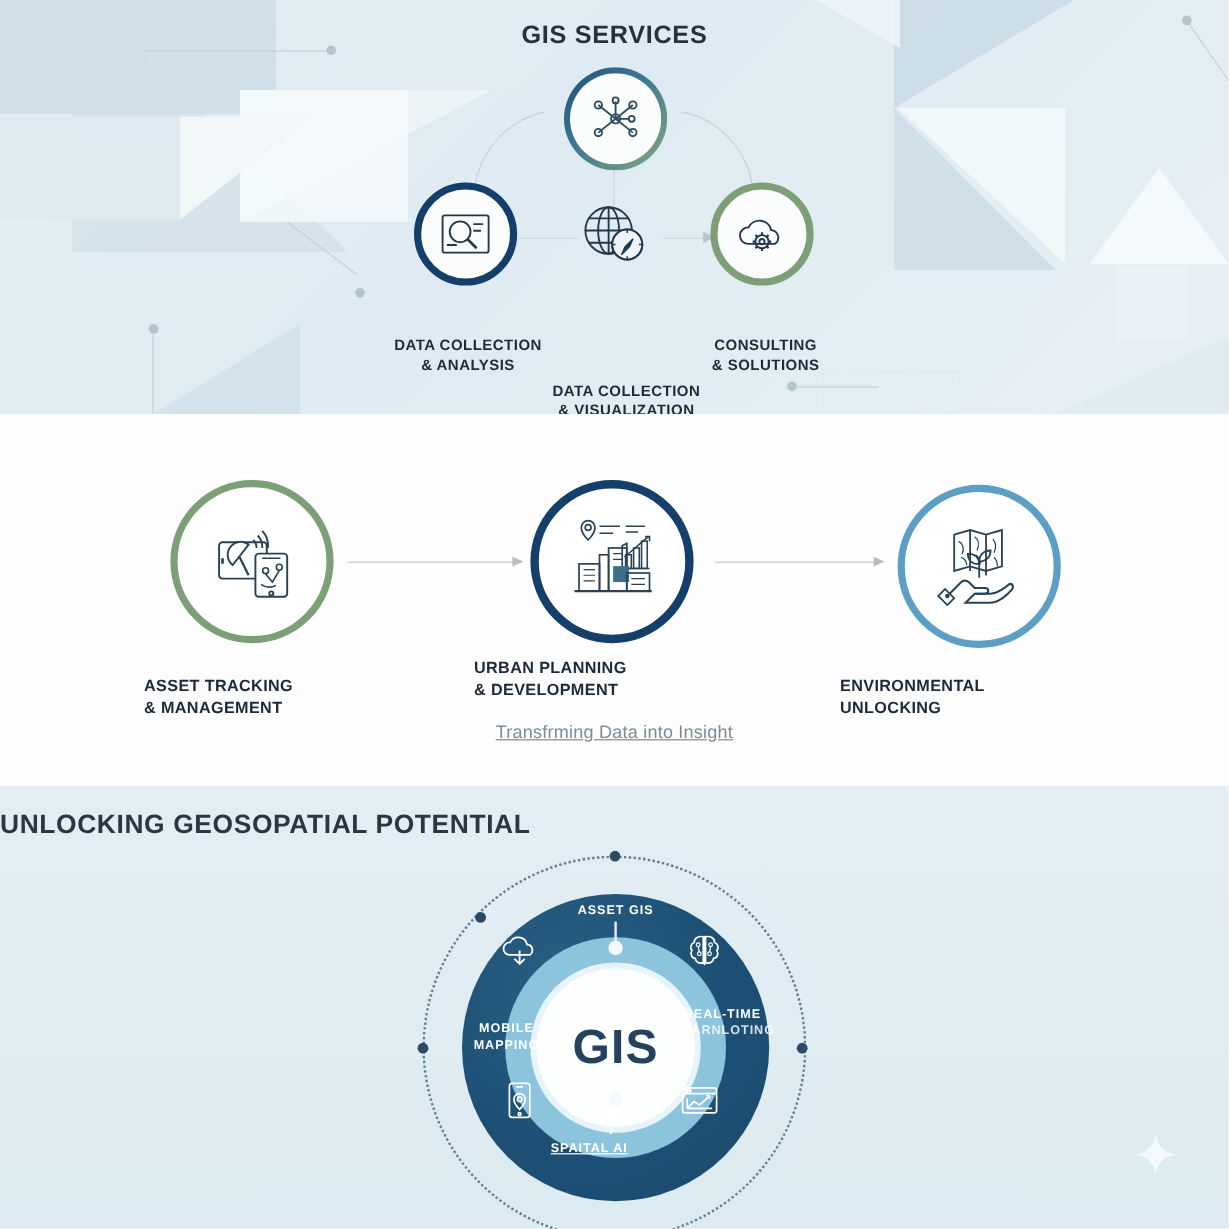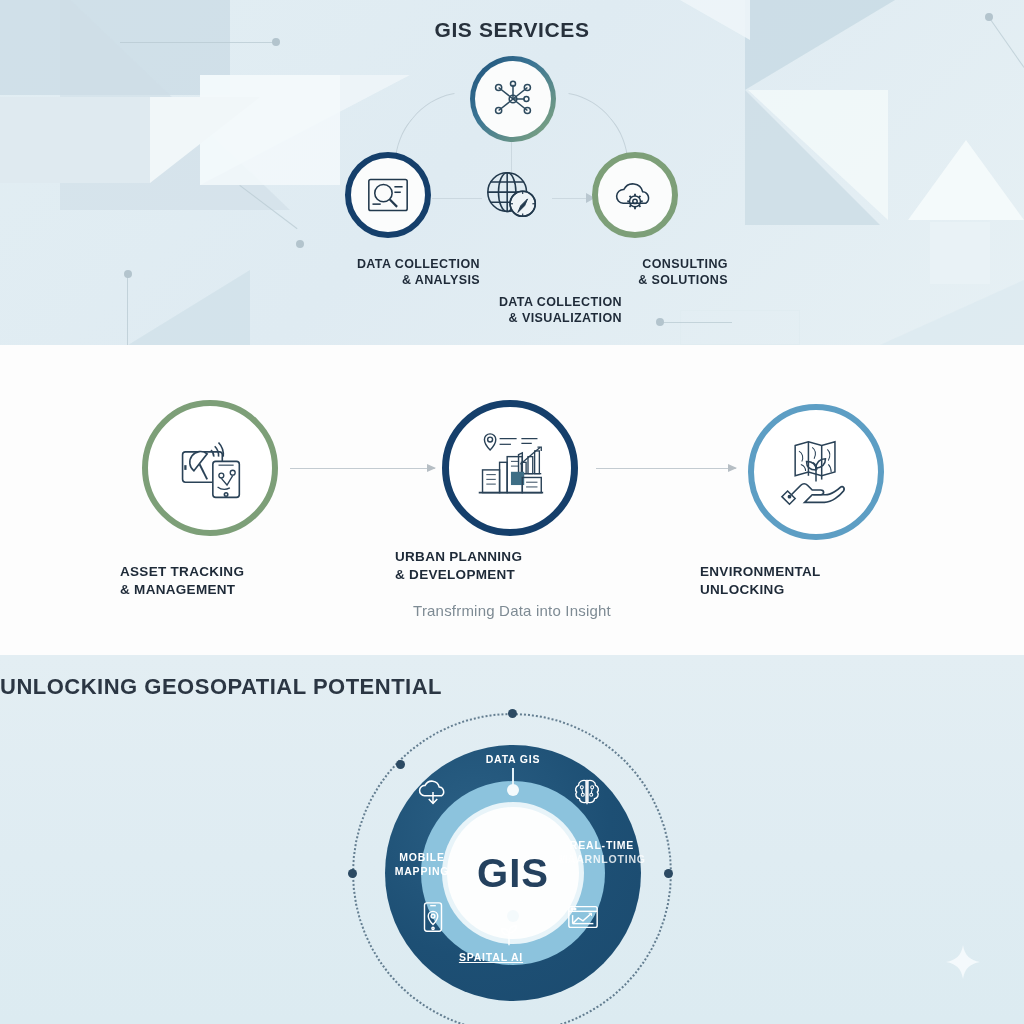--- a/index.html
+++ b/index.html
@@ -29,22 +29,22 @@
   #t-top  { left:470px; top:56px;  width:86px; height:86px; border:5px solid transparent;
             background:linear-gradient(#fbfcfc,#fbfcfc) padding-box,
                        linear-gradient(135deg,#1c4f78 0%,#3a7494 40%,#86a97f 100%) border-box; }
   #t-left { left:345px; top:152px; width:86px; height:86px; border:6px solid #153f6b; }
   #t-right{ left:592px; top:152px; width:86px; height:86px; border:6px solid #7d9f78; }
   #t-center-icon { position:absolute; left:482px; top:165px; width:62px; height:62px; }
 
   .arc { position:absolute; border:1px solid #c4d2da; border-radius:50%;
          border-bottom-color:transparent; border-left-color:transparent; border-right-color:transparent; }
 
-  .tlabel { position:absolute; text-align:right; color:#1e2a38;
-            font-size:12.5px; font-weight:700; letter-spacing:.4px; line-height:1.28; }
+  .tlabel { position:absolute; text-align:center; color:#1e2a38;
+            font-size:12.5px; font-weight:700; letter-spacing:.4px; line-height:1.28;margin-top:24px; }
   #lbl-left   { left:300px; top:256px; width:180px; }
   #lbl-right  { left:548px; top:256px; width:180px; }
   #lbl-center { left:422px; top:294px; width:200px; }
 
   #gis-services-title { position:absolute; left:0; top:18px; width:1024px; text-align:center;
             font-size:21px; font-weight:700; letter-spacing:.6px; color:#27313c; }
 
   
   .mcirc { position:absolute; width:136px; height:136px; border-radius:50%;
            background:#fff; display:flex; align-items:center; justify-content:center; }
@@ -58,21 +58,21 @@
   #arr1 { left:290px; top:468px; width:145px; }
   #arr2 { left:596px; top:468px; width:140px; }
 
   .mlabel { position:absolute; text-align:left; color:#1e2a38;
             font-size:13.5px; font-weight:700; letter-spacing:.3px; line-height:1.3; }
   #mlbl1 { left:120px; top:563px; width:230px; }
   #mlbl2 { left:395px; top:548px; width:230px; }
   #mlbl3 { left:700px; top:563px; width:232px; }
 
   #tagline { position:absolute; left:312px; top:602px; width:400px; text-align:center;
-             font-size:15px; color:#7e8b94; letter-spacing:.2px; }
+             font-size:15px; color:#7e8b94; letter-spacing:.2px;text-decoration:underline; }
 
   
   #bottom-title { position:absolute; left:0; top:674px; width:1024px; text-align:left;
              font-size:22px; font-weight:700; letter-spacing:.5px; color:#2b3643; }
 
   #ring-dash { position:absolute; left:352px; top:713px; width:320px; height:320px;
        border:2px dotted #4f6b80; border-radius:50%; opacity:.85; }
   .ringdot { position:absolute; width:9px; height:9px; border-radius:50%; background:#2c4a63; }
 
   #ring-outer { position:absolute; left:385px; top:745px; width:256px; height:256px;
@@ -431,21 +431,21 @@
     <svg width="26" height="26" viewBox="0 0 28 28">
       <g stroke="#ffffff" stroke-width="1.5" fill="none">
         <path d="M14 25V12"></path>
         <path d="M14 14c-6 0-8-3-8-7 5 0 8 2 8 7Z"></path>
         <path d="M14 12c6-1 8-4 8-8-5 0-8 3-8 8Z"></path>
       </g>
     </svg>
   </div>
 
   <div class="blabel" id="blbl-top">
-    <div>DATA GIS</div>
+    <div>ASSET GIS</div>
   </div>
   <div class="blabel" id="blbl-right">
     <div>REAL-TIME</div>
     <div style="opacity:.82;">MAARNLOTING</div>
   </div>
   <div class="blabel" id="blbl-bottom">
     <div>SPAITAL AI</div>
   </div>
   <div class="blabel" id="blbl-left">
     <div>MOBILE</div>

